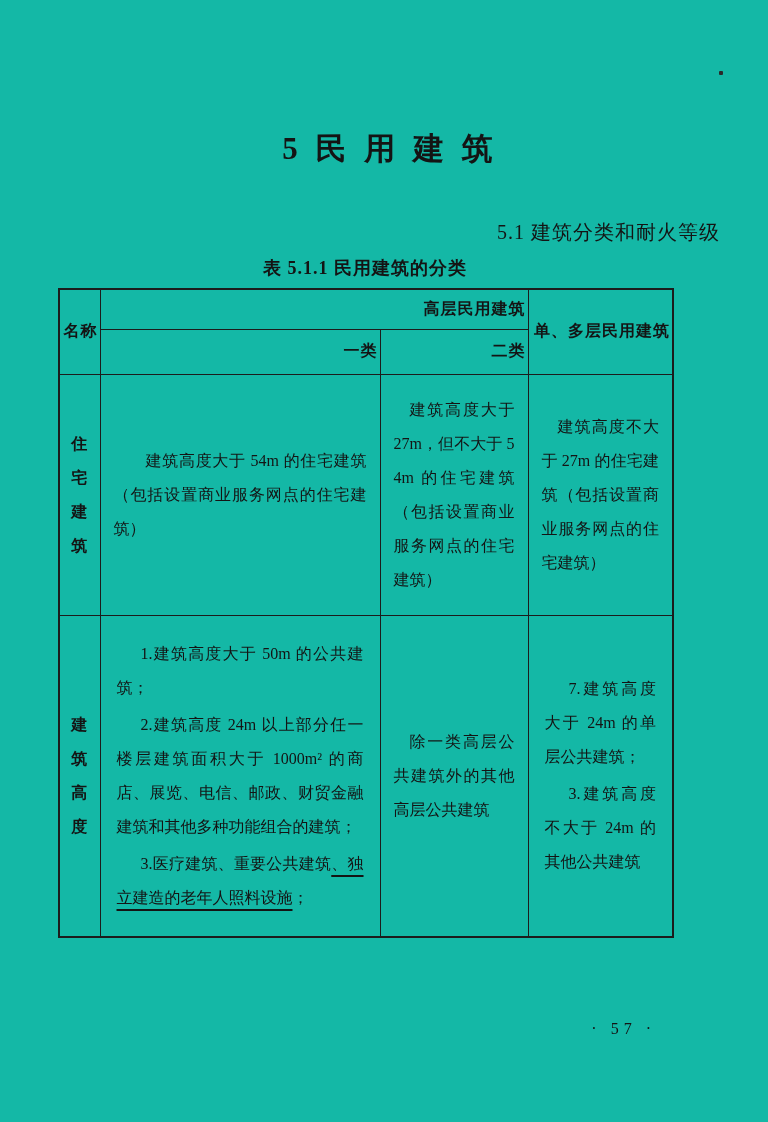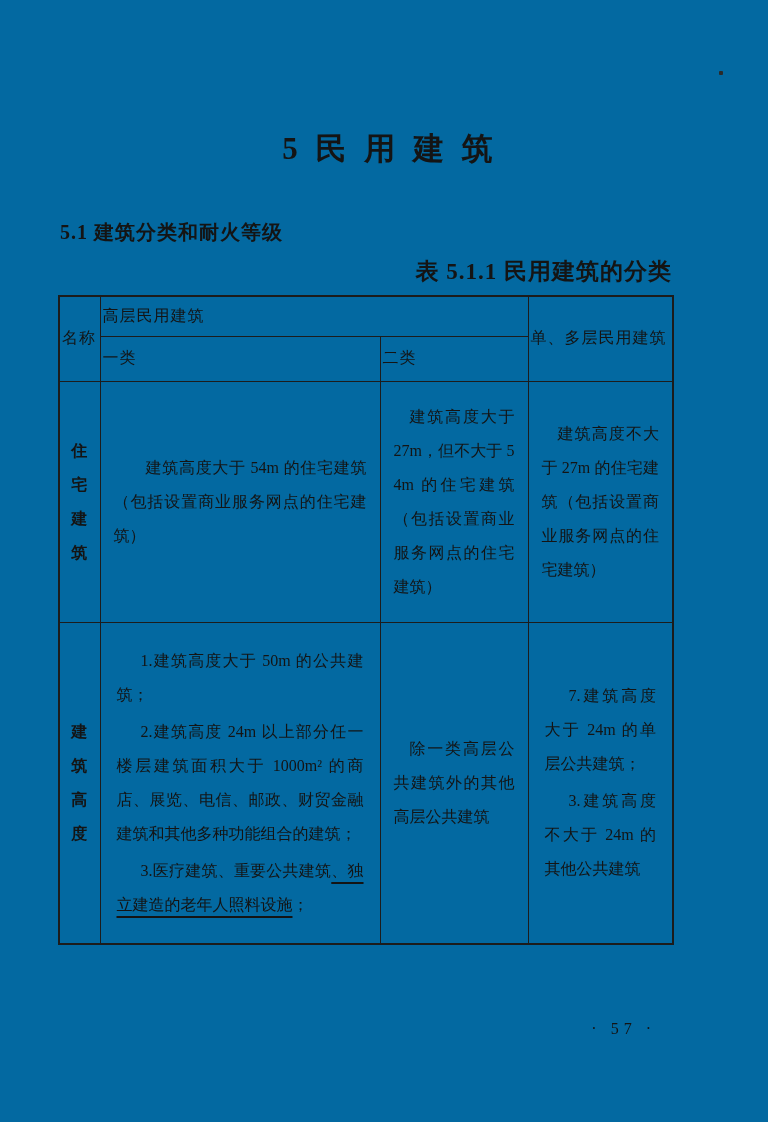--- a/index.html
+++ b/index.html
@@ -1,75 +1,75 @@
 <!DOCTYPE html>
 <html lang="zh"><head>
 <meta charset="utf-8">
 <style>
   html,body{margin:0;padding:0;background:#e8e8e8;}
   .page{
     position:relative;
     width:768px;height:1122px;
     margin:0 auto;
-    background:#0369a1;
+    background:#14b8a6;
     color:#141414;
     font-family:"Liberation Serif","DejaVu Serif",serif;
     overflow:hidden;
   }
   .speck{
     position:absolute;top:71px;left:719px;
     width:4px;height:4px;background:#2a2a2a;border-radius:1px;
   }
   .chapter{
     margin:130px 48px 0 60px;
     text-align:center;
     font-size:31px;font-weight:bold;
     letter-spacing:5px;
     line-height:1.2;
   }
   .section{
     margin:52px 48px 0 60px;
-    text-align:left;
-    font-size:20px;font-weight:bold;
+    text-align:right;
+    font-size:20px;font-weight:normal;
     letter-spacing:1px;
   }
   .clause{
     margin:30px 48px 0 60px;
     font-size:22px;
     line-height:37px;
     text-align:justify;
     text-justify:inter-ideograph;
   }
   .clause-num{font-weight:bold;margin-right:16px;letter-spacing:1px;}
   .caption{
     margin:10px 0 0 58px;
     width:614px;
-    text-align:right;
-    font-size:23px;font-weight:bold;
+    text-align:center;
+    font-size:18px;font-weight:bold;
     letter-spacing:1px;
   }
   table.tbl{
     margin:8px 0 0 58px;
     width:614px;
     border-collapse:collapse;
     table-layout:fixed;
     border:2px solid #1c1c1c;
   }
   table.tbl td{
     border:1px solid #1c1c1c;
     vertical-align:middle;
     font-size:16px;
   }
   .hr1{height:40px;}
   .hr2{height:45px;}
   .r1{height:210px;}
   .r2{height:274px;}
   td.th{
-    text-align:left;
-    font-weight:normal;
+    text-align:right;
+    font-weight:bold;
     font-size:17px;
     letter-spacing:1px;
     padding:0 2px;
   }
   td.name-cell{
     text-align:center;
     font-weight:bold;
     padding:0 4px;
     line-height:34px;
     word-break:break-all;

